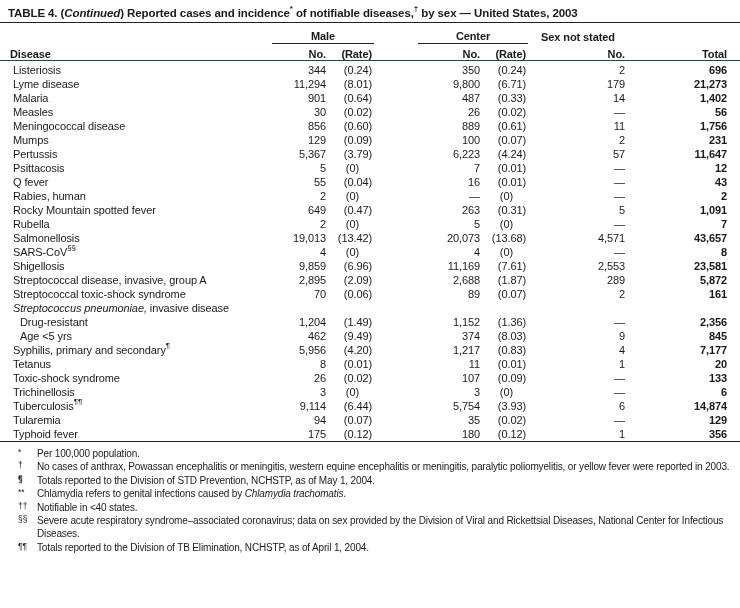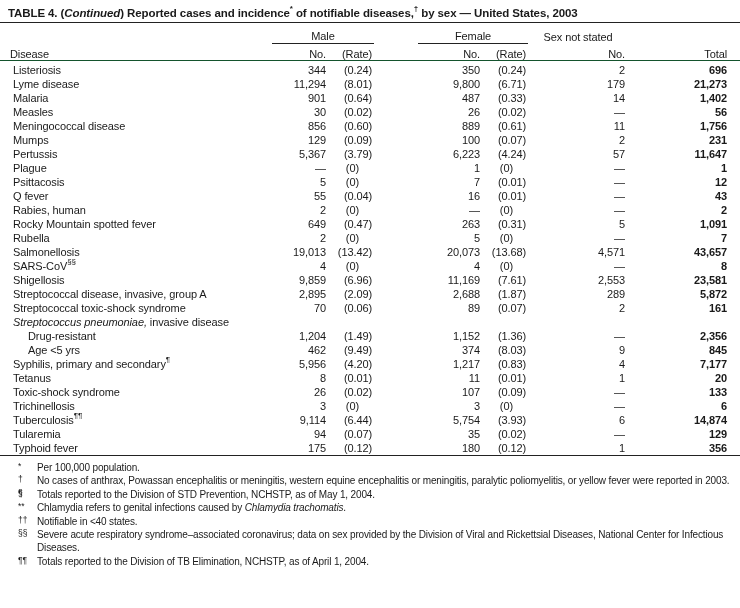--- a/index.html
+++ b/index.html
@@ -11,34 +11,34 @@
     font-weight:bold; font-size:11.5px; letter-spacing:-0.1px;
     padding:7px 8px 3px 8px; border-bottom:1.2px solid #222;
     white-space:nowrap;
   }
   .title em { font-style:italic;margin-top:43px; }
   sup.s { font-size:8px; line-height:0; position:relative; top:-1px; }
   table { border-collapse:collapse; table-layout:fixed; width:740px; border-bottom:1px solid #222; }
   col.c-dis { width:240px; } col.c-mno { width:88px; } col.c-mrt { width:46px; }
   col.c-fno { width:108px; } col.c-frt { width:46px; } col.c-sno { width:100px; }
   col.c-tot { width:112px; }
-  thead th { font-weight:normal; font-size:11px; padding:0; vertical-align:bottom; letter-spacing:-0.1px; }
+  thead th { font-weight:bold; font-size:11px; padding:0; vertical-align:bottom; letter-spacing:-0.1px; }
   tr.grp-row th { height:18px; }
   .grp { display:block; border-bottom:1px solid #222; text-align:center; font-size:11px; line-height:14px; }
   .grp.male { margin-left:32px; }
   .grp.female { margin-left:44px; }
   .grp.nol { border-bottom:none; margin-left:0;margin-top:7px; }
   tr.col-row th { height:16px; border-bottom:1px solid #14532d; }
   th.l { text-align:left; padding-left:10px; }
   .r { text-align:right; padding-right:2px; }
   .sns { padding-right:3px !important; }
   .total { padding-right:13px !important; }
   tbody td { font-size:11px; height:14px; line-height:14px; padding:0; letter-spacing:-0.1px; white-space:nowrap; }
   td.l { padding-left:13px; }
-  td.l.indent { padding-left:28px; }
+  td.l.indent { padding-left:20px; }
   td.total { font-weight:bold; }
   td.rate.r0 { padding-right:15px; }
   .it { font-style:italic; }
   tbody tr:first-child td { padding-top:2px; }
   .footnotes { margin-top:5px; }
   .footnote {
     position:relative; padding-left:37px; padding-right:2px;
     font-size:10px; line-height:13.4px; letter-spacing:-0.15px;
   }
   .fn-marker {
@@ -66,21 +66,21 @@
         <col class="c-sno">
         <col class="c-tot">
     </colgroup>
     <thead>
       <tr class="grp-row">
         <th></th>
         <th colspan="2">
             <span class="grp male">Male</span>
           </th>
         <th colspan="2">
-            <span class="grp female">Female</span>
+            <span class="grp female">Center</span>
           </th>
         <th>
             <span class="grp nol">Sex not stated</span>
           </th>
         <th></th>
       </tr>
       <tr class="col-row">
         <th class="l">Disease</th>
         <th class="r">No.</th>
         <th class="r rate">(Rate)</th>
@@ -154,29 +154,20 @@
   <tr>
     <td class="l"><span class="it"></span><span>Pertussis</span><sup class="s"></sup></td>
     <td class="r">5,367</td>
     <td class="r rate">(3.79)</td>
     <td class="r">6,223</td>
     <td class="r rate">(4.24)</td>
     <td class="r sns">57</td>
     <td class="r total">11,647</td>
   </tr>
 
-  <tr>
-    <td class="l"><span class="it"></span><span>Plague</span><sup class="s"></sup></td>
-    <td class="r">—</td>
-    <td class="r rate r0">(0)</td>
-    <td class="r">1</td>
-    <td class="r rate r0">(0)</td>
-    <td class="r sns">—</td>
-    <td class="r total">1</td>
-  </tr>
 
   <tr>
     <td class="l"><span class="it"></span><span>Psittacosis</span><sup class="s"></sup></td>
     <td class="r">5</td>
     <td class="r rate r0">(0)</td>
     <td class="r">7</td>
     <td class="r rate">(0.01)</td>
     <td class="r sns">—</td>
     <td class="r total">12</td>
   </tr>

